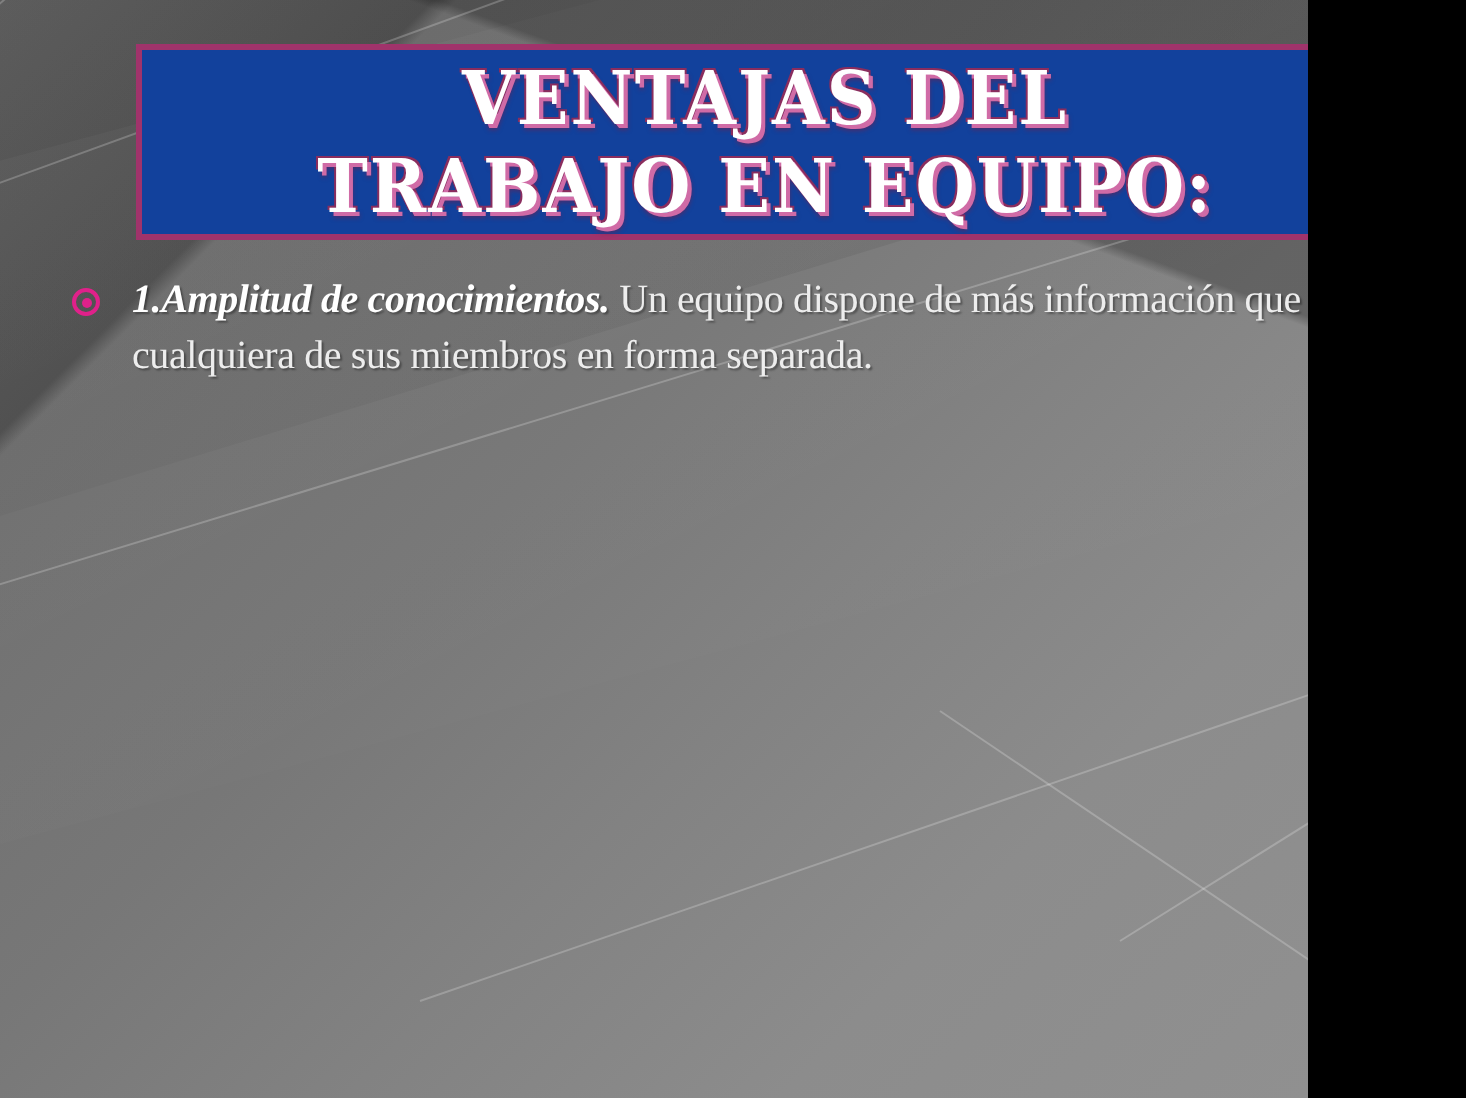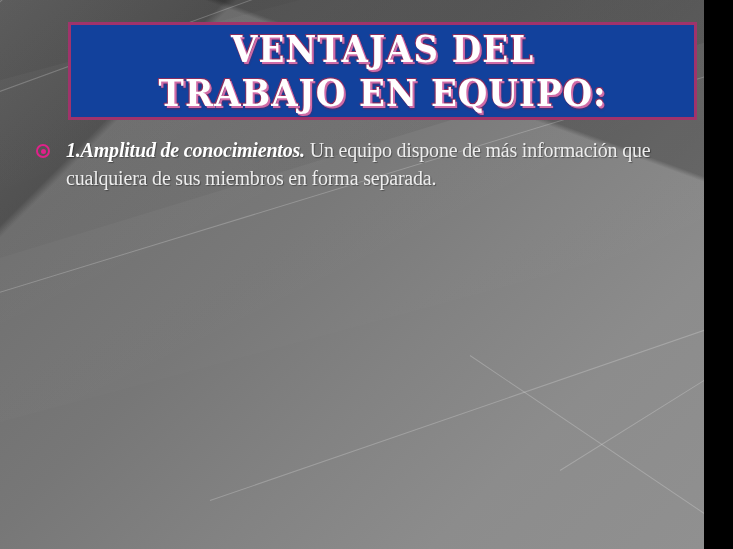--- a/index.html
+++ b/index.html
@@ -4,21 +4,21 @@
 <title>Ventajas del trabajo en equipo</title>
 <style>
   html, body {
     margin: 0;
     padding: 0;
     background: #000;
   }
 
   #slide {
     position: relative;
-    width: 704px;
+    width: 654px;
     height: 549px;
     overflow: hidden;
     font-family: "Liberation Sans", sans-serif;
     
     background:
       linear-gradient(135deg,
         #5a5a5a 0%,
         #4d4d4d 18%,
         #6e6e6e 19%,
         #777777 42%,

